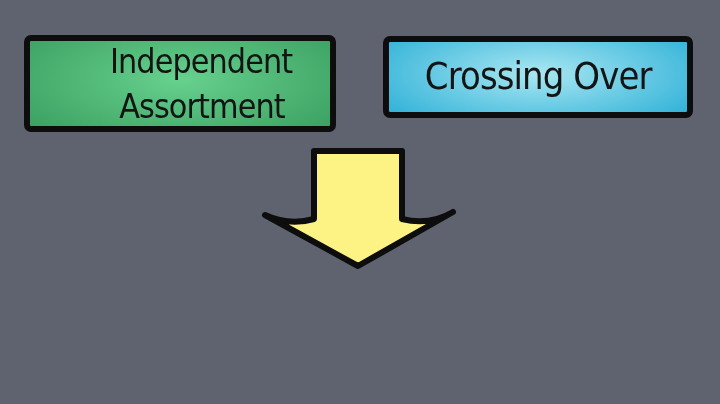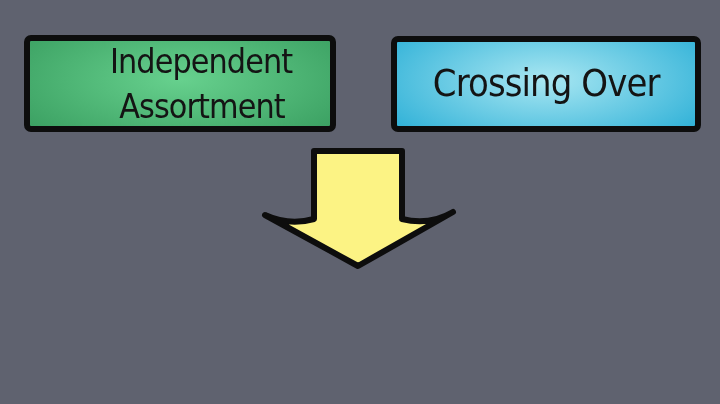--- a/index.html
+++ b/index.html
@@ -34,25 +34,24 @@
     height: 97px;
     background: radial-gradient(ellipse 65% 90% at 50% 45%,
                 var(--green-center, #67d18e) 0%,
                 var(--green-edge, #3ba062) 100%);
     padding-left: 43px;
   }
   .box-blue {
     left: 383px;
     top: 36px;
     width: 310px;
-    height: 96px;
+    height: 82px;
     background: radial-gradient(ellipse 65% 95% at 50% 45%,
                 var(--blue-center, #a9e7f2) 0%,
                 var(--blue-edge, #2db0d7) 100%);
-    margin-left: 8px;
   }
   .box-line {
     font-size: 33px;
     line-height: 45px;
     letter-spacing: -1px;
     white-space: nowrap;
     transform: scaleX(0.92);
   }
   .box-blue .box-line {
     font-size: 37px;

